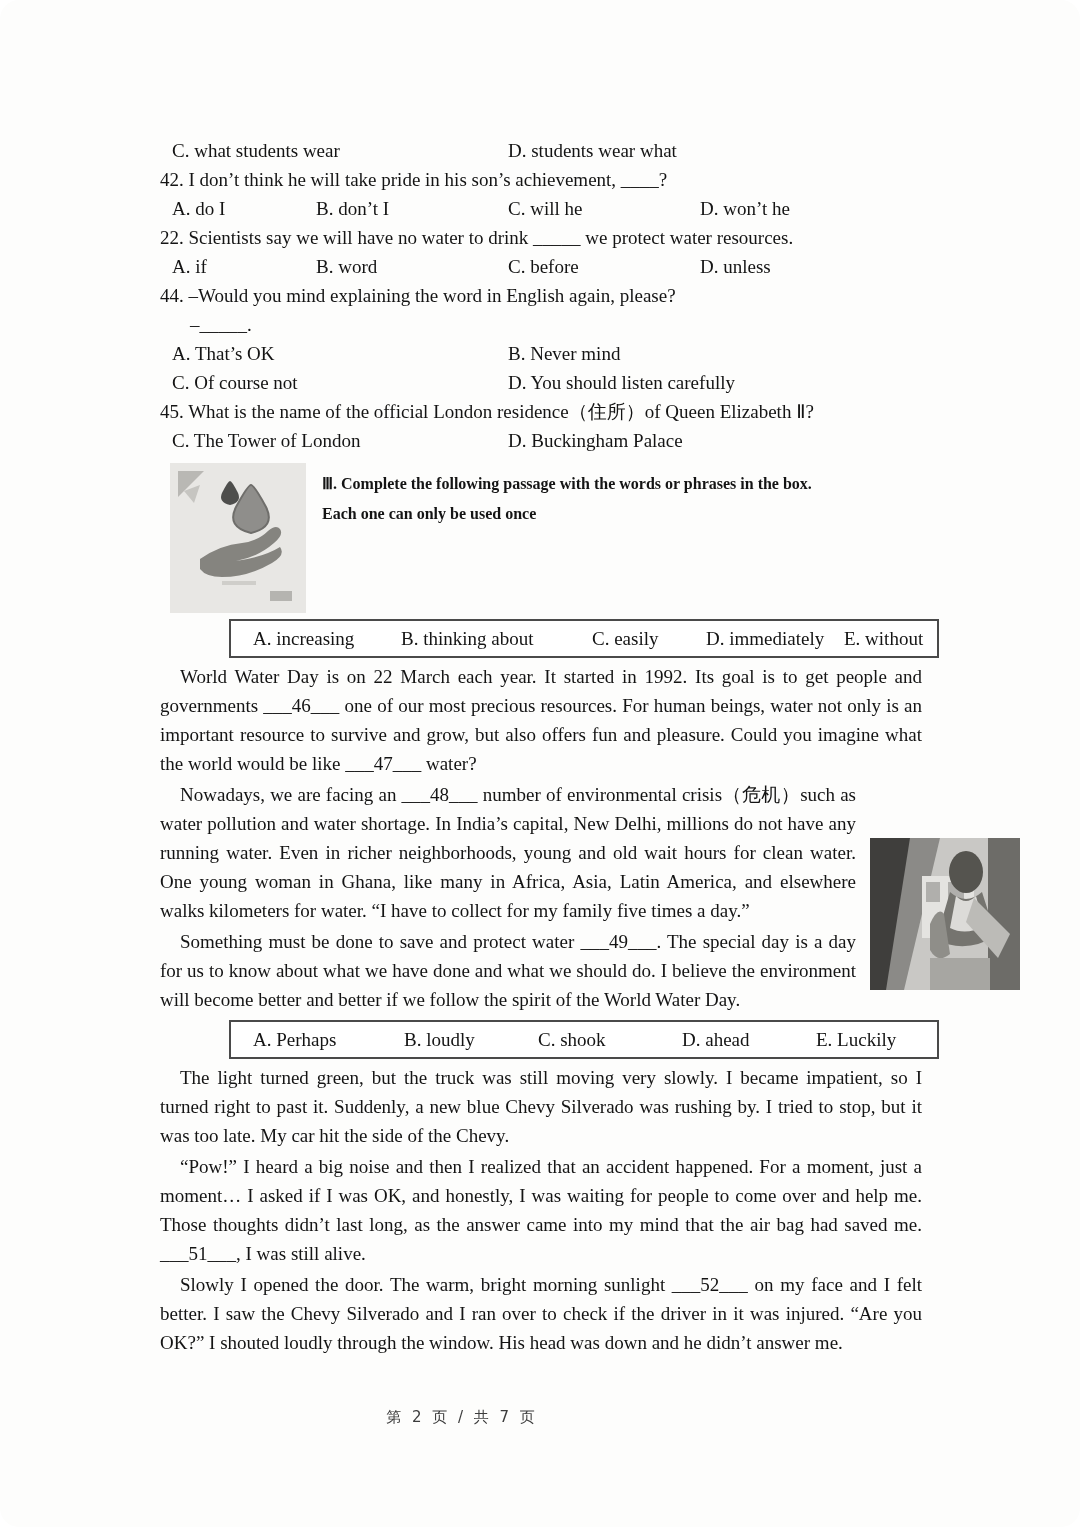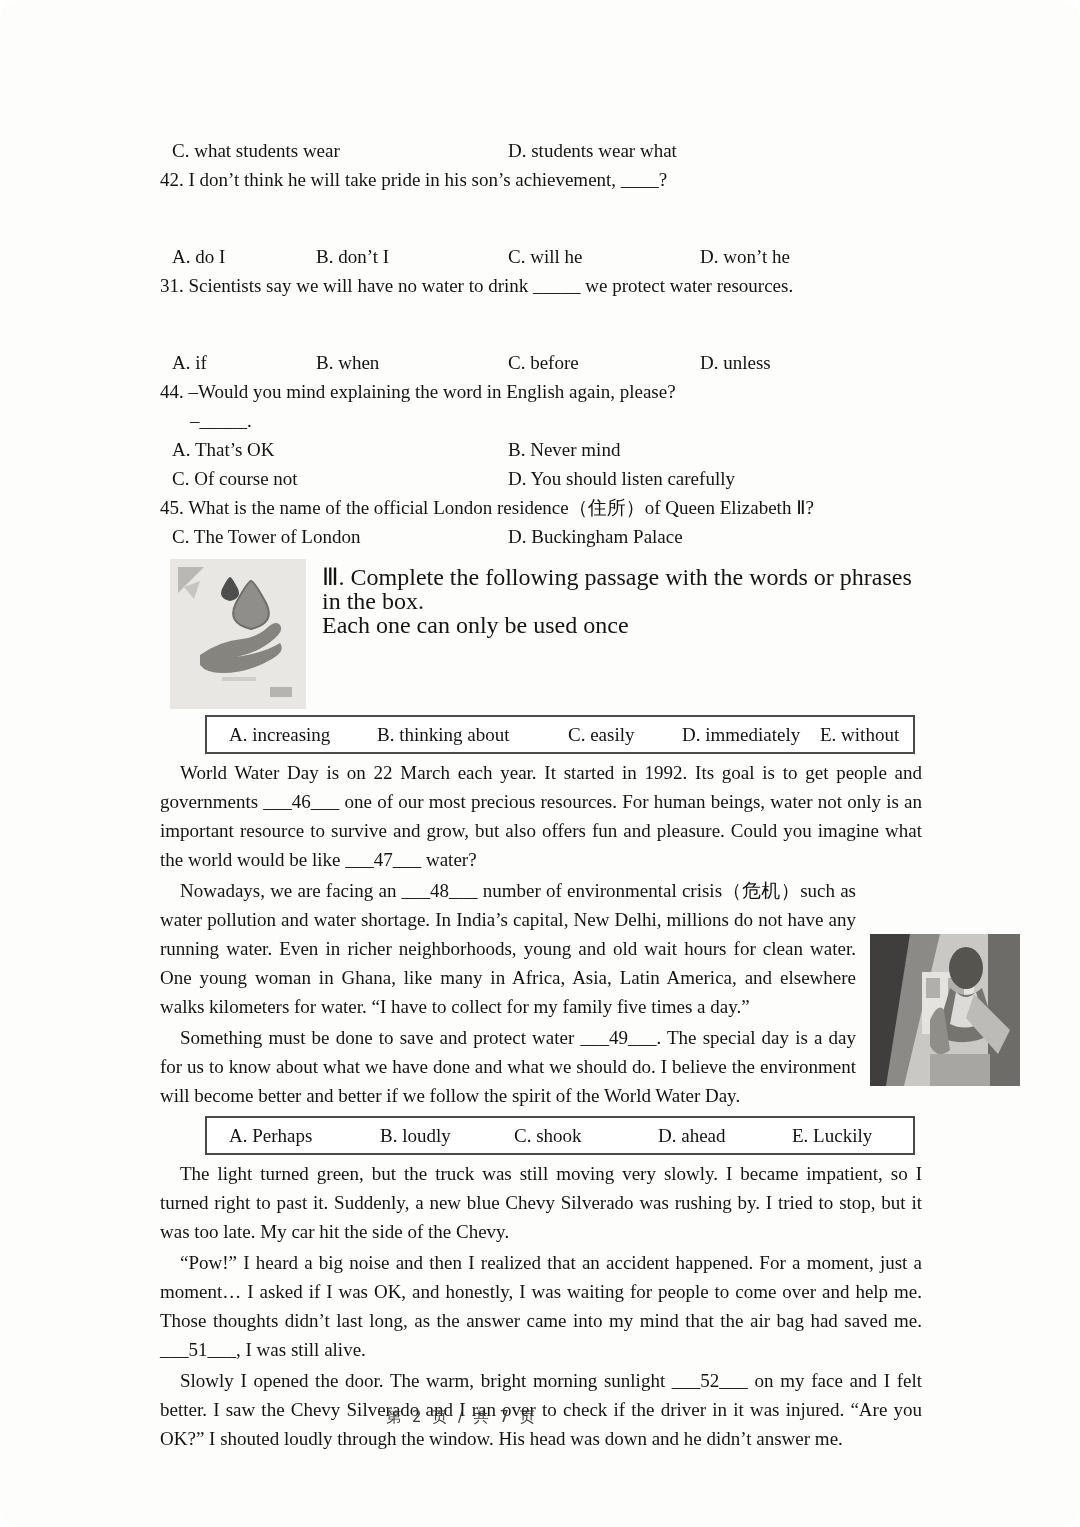--- a/index.html
+++ b/index.html
@@ -7,36 +7,36 @@
     position:relative; width:1080px; height:1527px; margin:0 auto;
     background:#fdfdfc; color:#141414; overflow:hidden;
     font-family:"Liberation Serif", serif;
     border-radius:19px;
   }
   .content {
     position:absolute; left:160px; top:136px; width:762px;
     font-size:19px; line-height:29px;
   }
   .qline { white-space:pre-wrap; }
-  .opt4 { display:grid; grid-template-columns:144px 192px 192px 1fr; padding-left:12px;margin-top:48px; }
+  .opt4 { display:grid; grid-template-columns:144px 192px 192px 1fr; padding-left:12px; }
   .opt2 { display:grid; grid-template-columns:336px 1fr; padding-left:12px; }
   .dashline { padding-left:30px; }
 
   
   .sec3 { margin-top:8px; }
   .water-img {
     float:left; width:136px; height:150px; margin:0 16px 6px 10px;
     background:#e7e6e3; box-shadow:inset 0 0 18px #d2d1cd;
   }
   .sec3-title {
-    font-weight:normal; font-size:24px; line-height:24px; padding-top:6px;
+    font-weight:bold; font-size:16px; line-height:30px; padding-top:6px;
   }
   .wordbox {
     clear:both; border:2px solid #4a4a4a; background:#fff;
-    margin:6px 0 4px 45px; width:706px;
+    margin:6px 0 4px 69px; width:706px;
   }
   .boxgrid { display:grid; padding:3px 0 3px 22px; }
   .boxgrid1 { grid-template-columns:148px 191px 114px 138px auto; }
   .boxgrid2 { grid-template-columns:151px 134px 144px 134px auto; }
 
   .para { text-align:justify; text-indent:20px; margin:2px 0 0 0; }
   .car-img {
     float:right; width:150px; height:152px; margin:58px -98px 6px 14px;
     background:#bdbcb9; overflow:hidden;
   }
@@ -60,24 +60,24 @@
     </div>
 
     <div class="qline">42. I don’t think he will take pride in his son’s achievement, ____?</div>
     <div class="qline opt4">
       <span>A. do I</span>
       <span>B. don’t I</span>
       <span>C. will he</span>
       <span>D. won’t he</span>
     </div>
 
-    <div class="qline">31. Scientists say we will have no water to drink _____ we protect water resources.</div>
+    <div class="qline">22. Scientists say we will have no water to drink _____ we protect water resources.</div>
     <div class="qline opt4">
       <span>A. if</span>
-      <span>B. when</span>
+      <span>B. word</span>
       <span>C. before</span>
       <span>D. unless</span>
     </div>
 
     <div class="qline">44. –Would you mind explaining the word in English again, please?</div>
     <div class="qline dashline">–_____.</div>
     <div class="qline opt2">
       <span>A. That’s OK</span>
       <span>B. Never mind</span>
     </div>

